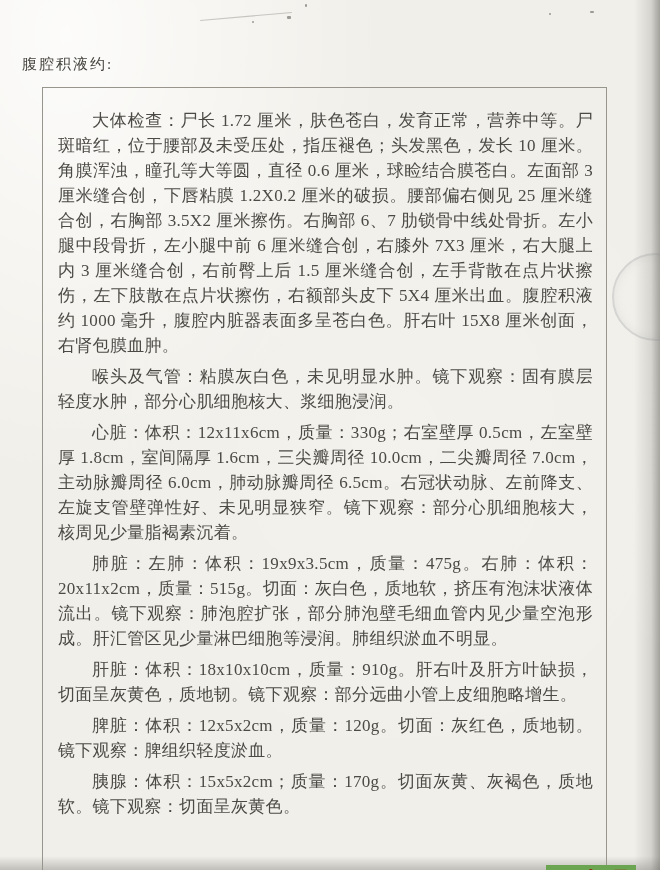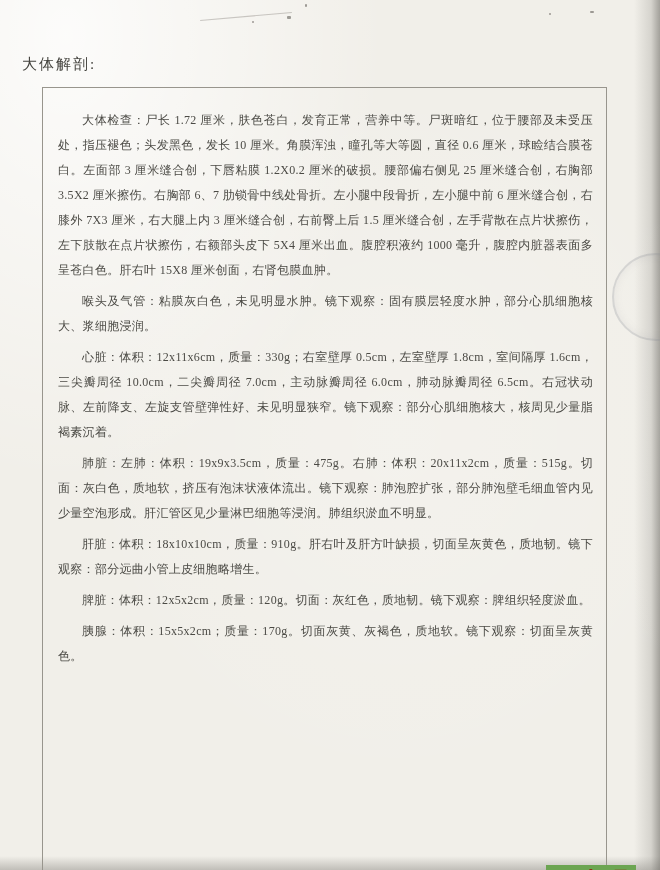--- a/index.html
+++ b/index.html
@@ -30,21 +30,21 @@
     top: 87px;
     width: 565px;
     height: 800px; 
     border: 1px solid #98958d;
     border-bottom: none;
     box-sizing: border-box;
     padding: 20px 13px 0 15px;
   }
   .report-box p {
     margin: 0 0 6px 0;
-    font-size: 12px;
+    font-size: 17px;
     line-height: 25px;
     color: #4b4a45;
     text-align: justify;
     text-indent: 2em;
     letter-spacing: 0.3px;
   }
   .faint-stamp {
     position: absolute;
     left: 612px;
     top: 253px;
@@ -97,21 +97,21 @@
 
 <div class="scan">
 
   <div class="crease"></div>
   <div class="speck s1"></div>
   <div class="speck s2"></div>
   <div class="speck s3"></div>
   <div class="speck s4"></div>
   <div class="speck s5"></div>
 
-  <div class="page-title">大体解剖:</div>
+  <div class="page-title">腹腔积液约:</div>
 
   <div class="report-box">
     <p>大体检查：尸长 1.72 厘米，肤色苍白，发育正常，营养中等。尸斑暗红，位于腰部及未受压处，指压褪色；头发黑色，发长 10 厘米。角膜浑浊，瞳孔等大等圆，直径 0.6 厘米，球睑结合膜苍白。左面部 3 厘米缝合创，下唇粘膜 1.2X0.2 厘米的破损。腰部偏右侧见 25 厘米缝合创，右胸部 3.5X2 厘米擦伤。右胸部 6、7 肋锁骨中线处骨折。左小腿中段骨折，左小腿中前 6 厘米缝合创，右膝外 7X3 厘米，右大腿上内 3 厘米缝合创，右前臀上后 1.5 厘米缝合创，左手背散在点片状擦伤，左下肢散在点片状擦伤，右额部头皮下 5X4 厘米出血。腹腔积液约 1000 毫升，腹腔内脏器表面多呈苍白色。肝右叶 15X8 厘米创面，右肾包膜血肿。</p>
     <p>喉头及气管：粘膜灰白色，未见明显水肿。镜下观察：固有膜层轻度水肿，部分心肌细胞核大、浆细胞浸润。</p>
     <p>心脏：体积：12x11x6cm，质量：330g；右室壁厚 0.5cm，左室壁厚 1.8cm，室间隔厚 1.6cm，三尖瓣周径 10.0cm，二尖瓣周径 7.0cm，主动脉瓣周径 6.0cm，肺动脉瓣周径 6.5cm。右冠状动脉、左前降支、左旋支管壁弹性好、未见明显狭窄。镜下观察：部分心肌细胞核大，核周见少量脂褐素沉着。</p>
     <p>肺脏：左肺：体积：19x9x3.5cm，质量：475g。右肺：体积：20x11x2cm，质量：515g。切面：灰白色，质地软，挤压有泡沫状液体流出。镜下观察：肺泡腔扩张，部分肺泡壁毛细血管内见少量空泡形成。肝汇管区见少量淋巴细胞等浸润。肺组织淤血不明显。</p>
     <p>肝脏：体积：18x10x10cm，质量：910g。肝右叶及肝方叶缺损，切面呈灰黄色，质地韧。镜下观察：部分远曲小管上皮细胞略增生。</p>
     <p>脾脏：体积：12x5x2cm，质量：120g。切面：灰红色，质地韧。镜下观察：脾组织轻度淤血。</p>
     <p>胰腺：体积：15x5x2cm；质量：170g。切面灰黄、灰褐色，质地软。镜下观察：切面呈灰黄色。</p>
   </div>

